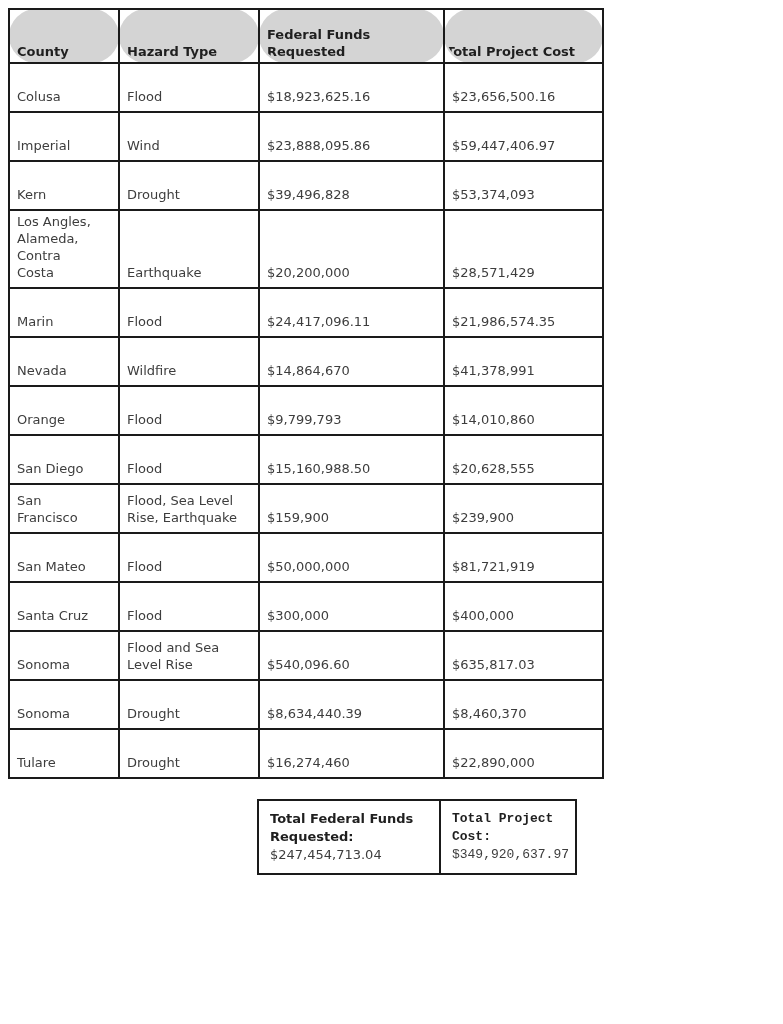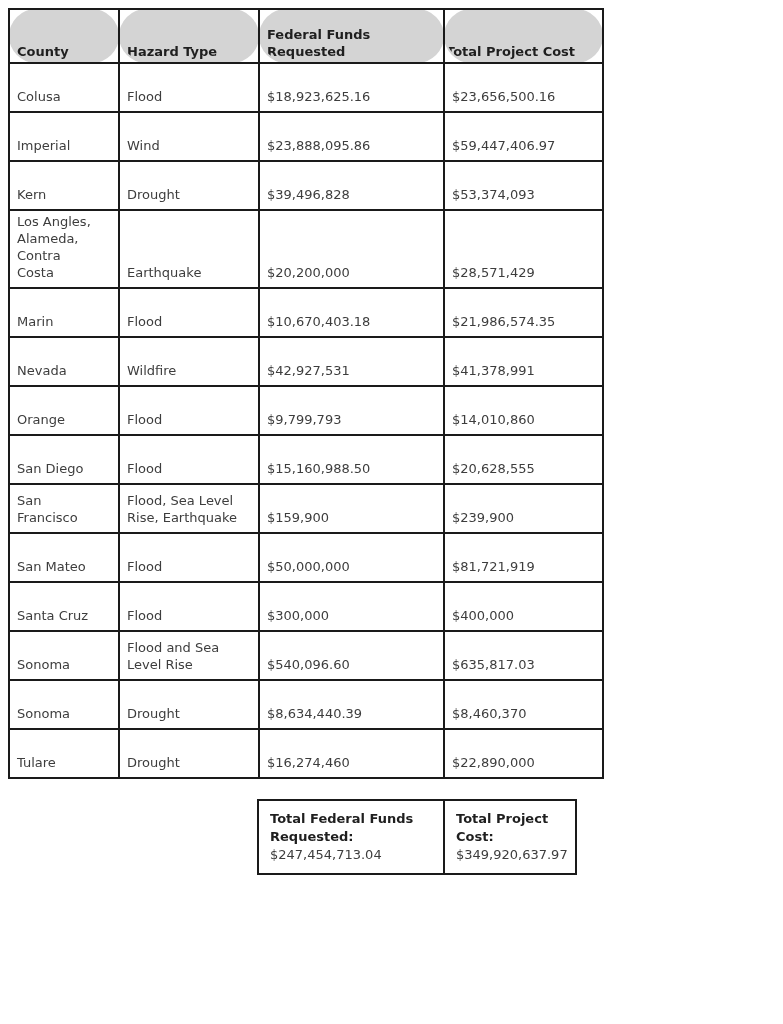--- a/index.html
+++ b/index.html
@@ -58,21 +58,21 @@
     font-size:13px;
     line-height:1.38;
   }
   .totals-cell{
     display:flex;
     flex-direction:column;
     justify-content:center;
     padding:8px 6px 8px 11px;
   }
   .totals-cell.left{width:186px;border-right:2px solid var(--border);}
-  .totals-cell.right{flex:1;}
+  .totals-cell.right{flex:1;font-family:Liberation Mono, monospace;}
   .totals-label{font-weight:700;color:var(--heading-text);}
 </style>
 </head>
 <body>
 
 <div class="page">
 
   <table class="main-table">
     <colgroup>
       <col class="c1">
@@ -109,27 +109,27 @@
         </tr>
         <tr>
           <td class="county-cell">Los Angles, Alameda, Contra Costa</td>
           <td class="hazard-cell">Earthquake</td>
           <td class="federal-funds-cell">$20,200,000</td>
           <td class="project-cost-cell">$28,571,429</td>
         </tr>
         <tr>
           <td class="county-cell">Marin</td>
           <td class="hazard-cell">Flood</td>
-          <td class="federal-funds-cell">$10,670,403.18</td>
+          <td class="federal-funds-cell">$24,417,096.11</td>
           <td class="project-cost-cell">$21,986,574.35</td>
         </tr>
         <tr>
           <td class="county-cell">Nevada</td>
           <td class="hazard-cell">Wildfire</td>
-          <td class="federal-funds-cell">$42,927,531</td>
+          <td class="federal-funds-cell">$14,864,670</td>
           <td class="project-cost-cell">$41,378,991</td>
         </tr>
         <tr>
           <td class="county-cell">Orange</td>
           <td class="hazard-cell">Flood</td>
           <td class="federal-funds-cell">$9,799,793</td>
           <td class="project-cost-cell">$14,010,860</td>
         </tr>
         <tr>
           <td class="county-cell">San Diego</td>

